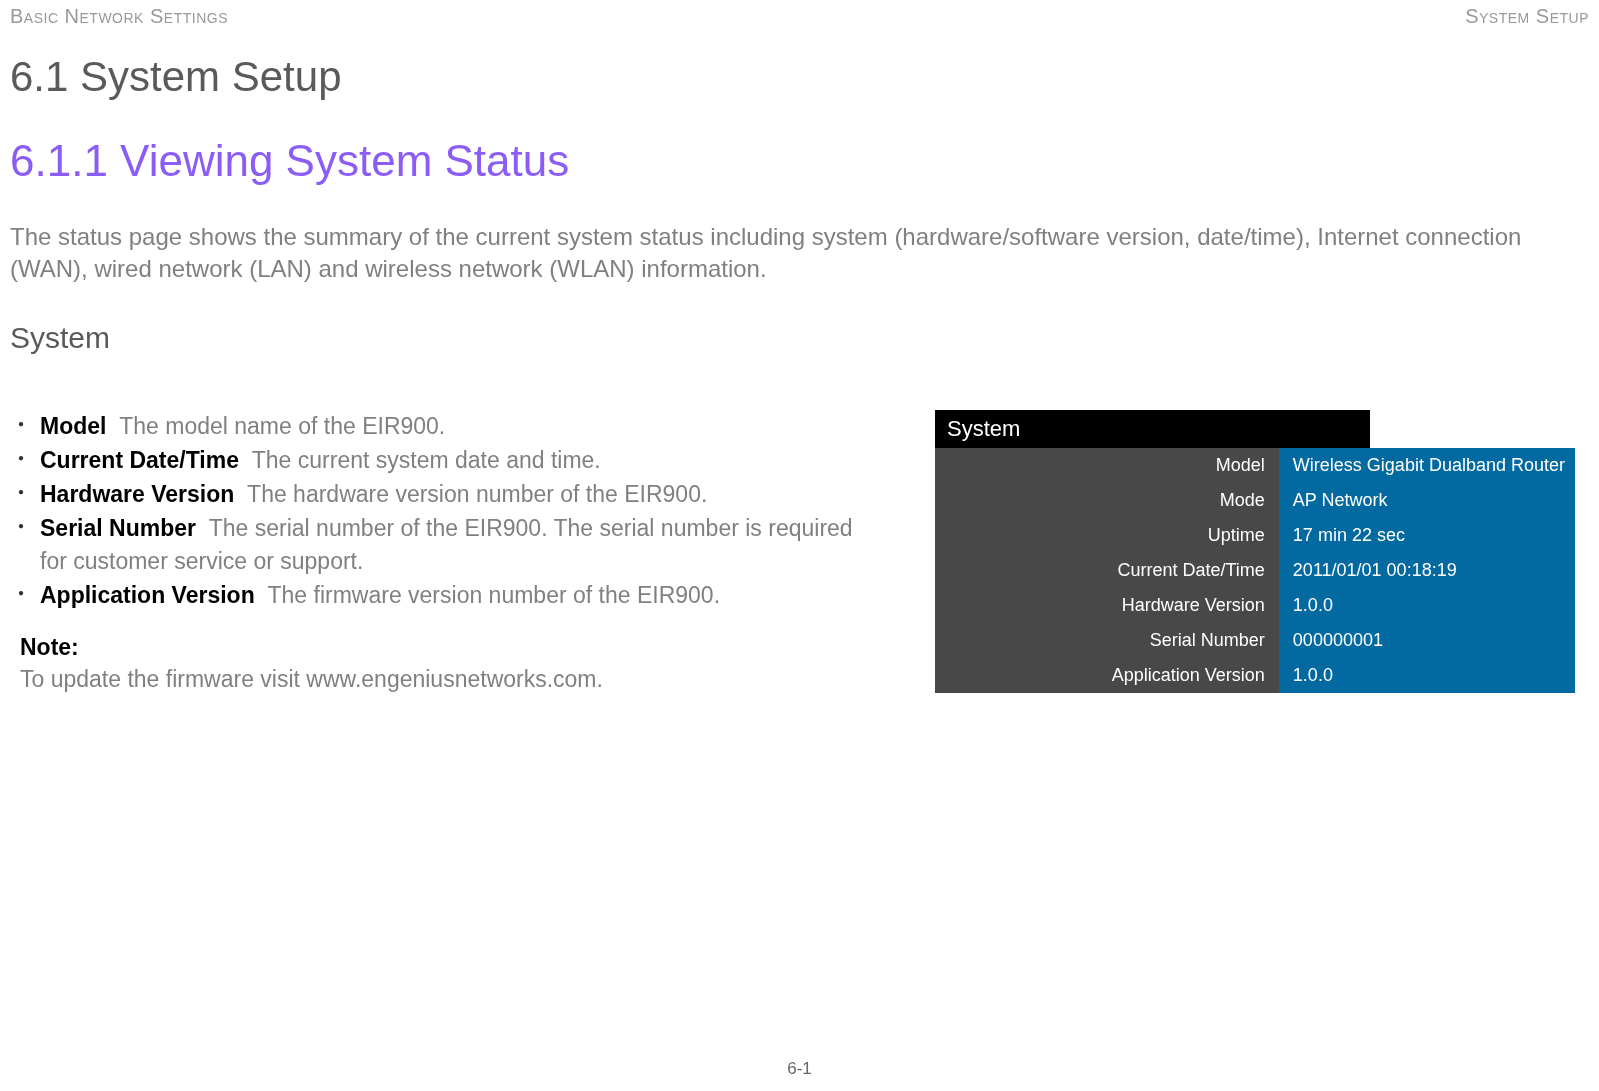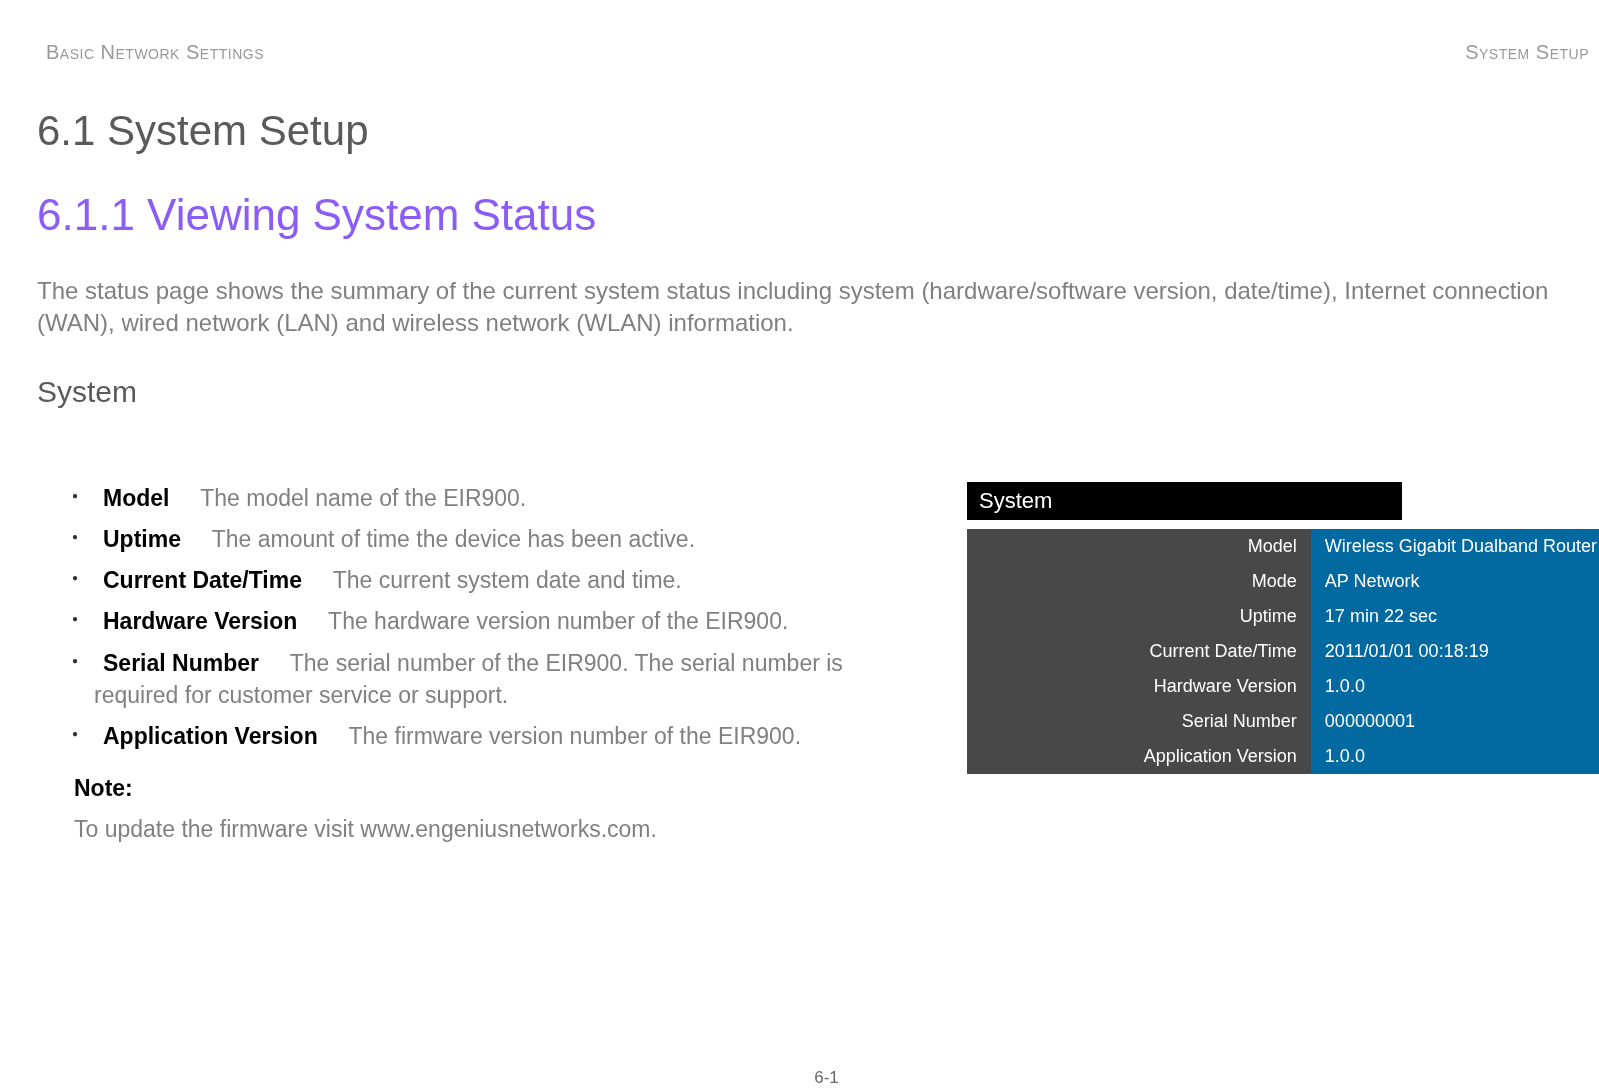--- a/index.html
+++ b/index.html
@@ -1,16 +1,16 @@
 <!DOCTYPE html>
 <html><head>
   <meta charset="utf-8">
   <style>
     * {
-      margin: 9px;
+      margin: 0;
       padding: 0;
       box-sizing: border-box;
     }
     body {
       font-family: Arial, Helvetica, sans-serif;
       width: 1599px;
       height: 1091px;
       background: #fff;
       padding: 0 10px;
       position: relative;
@@ -155,21 +155,20 @@
 <h2 class="subsection-heading">6.1.1 Viewing System Status</h2>
 
 <p class="intro-text">The status page shows the summary of the current system status including system (hardware/software version, date/time), Internet connection (WAN), wired network (LAN) and wireless network (WLAN) information.</p>
 
 <h3 class="system-heading">System</h3>
 
 <div class="content-row">
   <div class="left-col">
     <ul class="bullet-list">
       <li><span class="term">Model</span>&nbsp;&nbsp;<span>The model name of the EIR900.</span></li>
-      <li><span class="term">Uptime</span>&nbsp;&nbsp;<span>The amount of time the device has been active.</span></li>
       <li><span class="term">Current Date/Time</span>&nbsp;&nbsp;<span>The current system date and time.</span></li>
       <li><span class="term">Hardware Version</span>&nbsp;&nbsp;<span>The hardware version number of the EIR900.</span></li>
       <li><span class="term">Serial Number</span>&nbsp;&nbsp;<span>The serial number of the EIR900. The serial number is required for customer service or support.</span></li>
       <li><span class="term">Application Version</span>&nbsp;&nbsp;<span>The firmware version number of the EIR900.</span></li>
     </ul>
     <div class="note-block">
       <div class="note-label">Note:</div>
       <div class="note-text">To update the firmware visit www.engeniusnetworks.com.</div>
     </div>
   </div>

